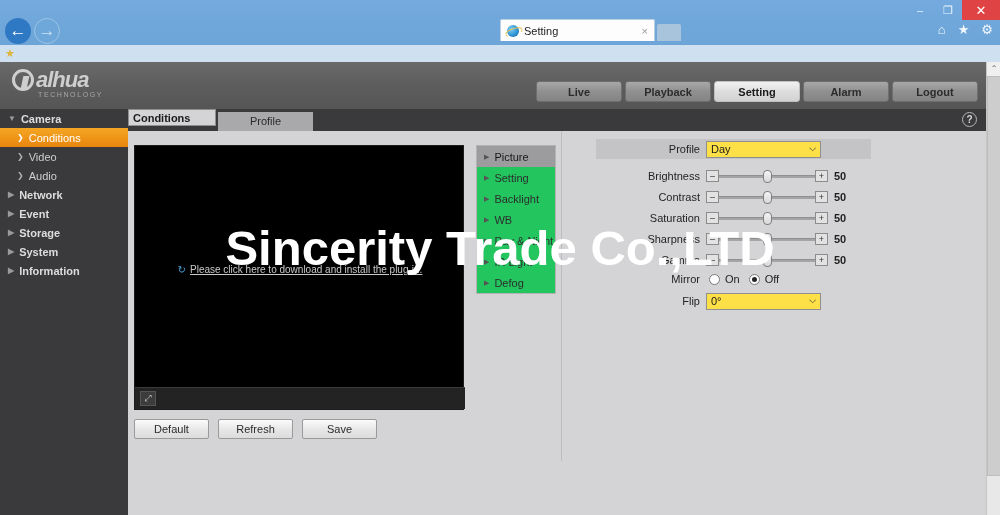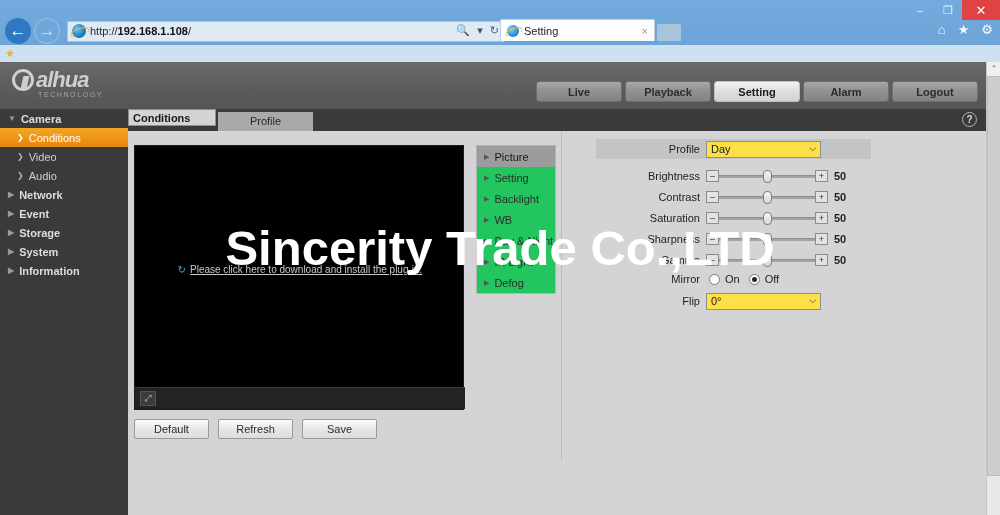--- a/index.html
+++ b/index.html
@@ -351,29 +351,20 @@
   <div class="win-controls">
     <div class="win-btn">–</div>
     <div class="win-btn">❐</div>
     <div class="win-btn close">✕</div>
   </div>
 
   <div class="nav-row">
     <div class="nav-back">←</div>
     <div class="nav-fwd">→</div>
 
-    <div class="addr-bar">
-      <span class="ie-icon"></span>
-      <span class="addr-text"><span>http://</span><b>192.168.1.108</b><span>/</span></span>
-      <span class="addr-right">
-        <span>🔍</span>
-        <span>▾</span>
-        <span>↻</span>
-      </span>
-    </div>
   </div>
 
   <div class="tab-strip">
     <div class="tab">
       <span class="tab-fav"></span>
       <span class="tab-title">Setting</span>
       <span class="tab-close">×</span>
     </div>
     <div class="tab-new"></div>
   </div>

